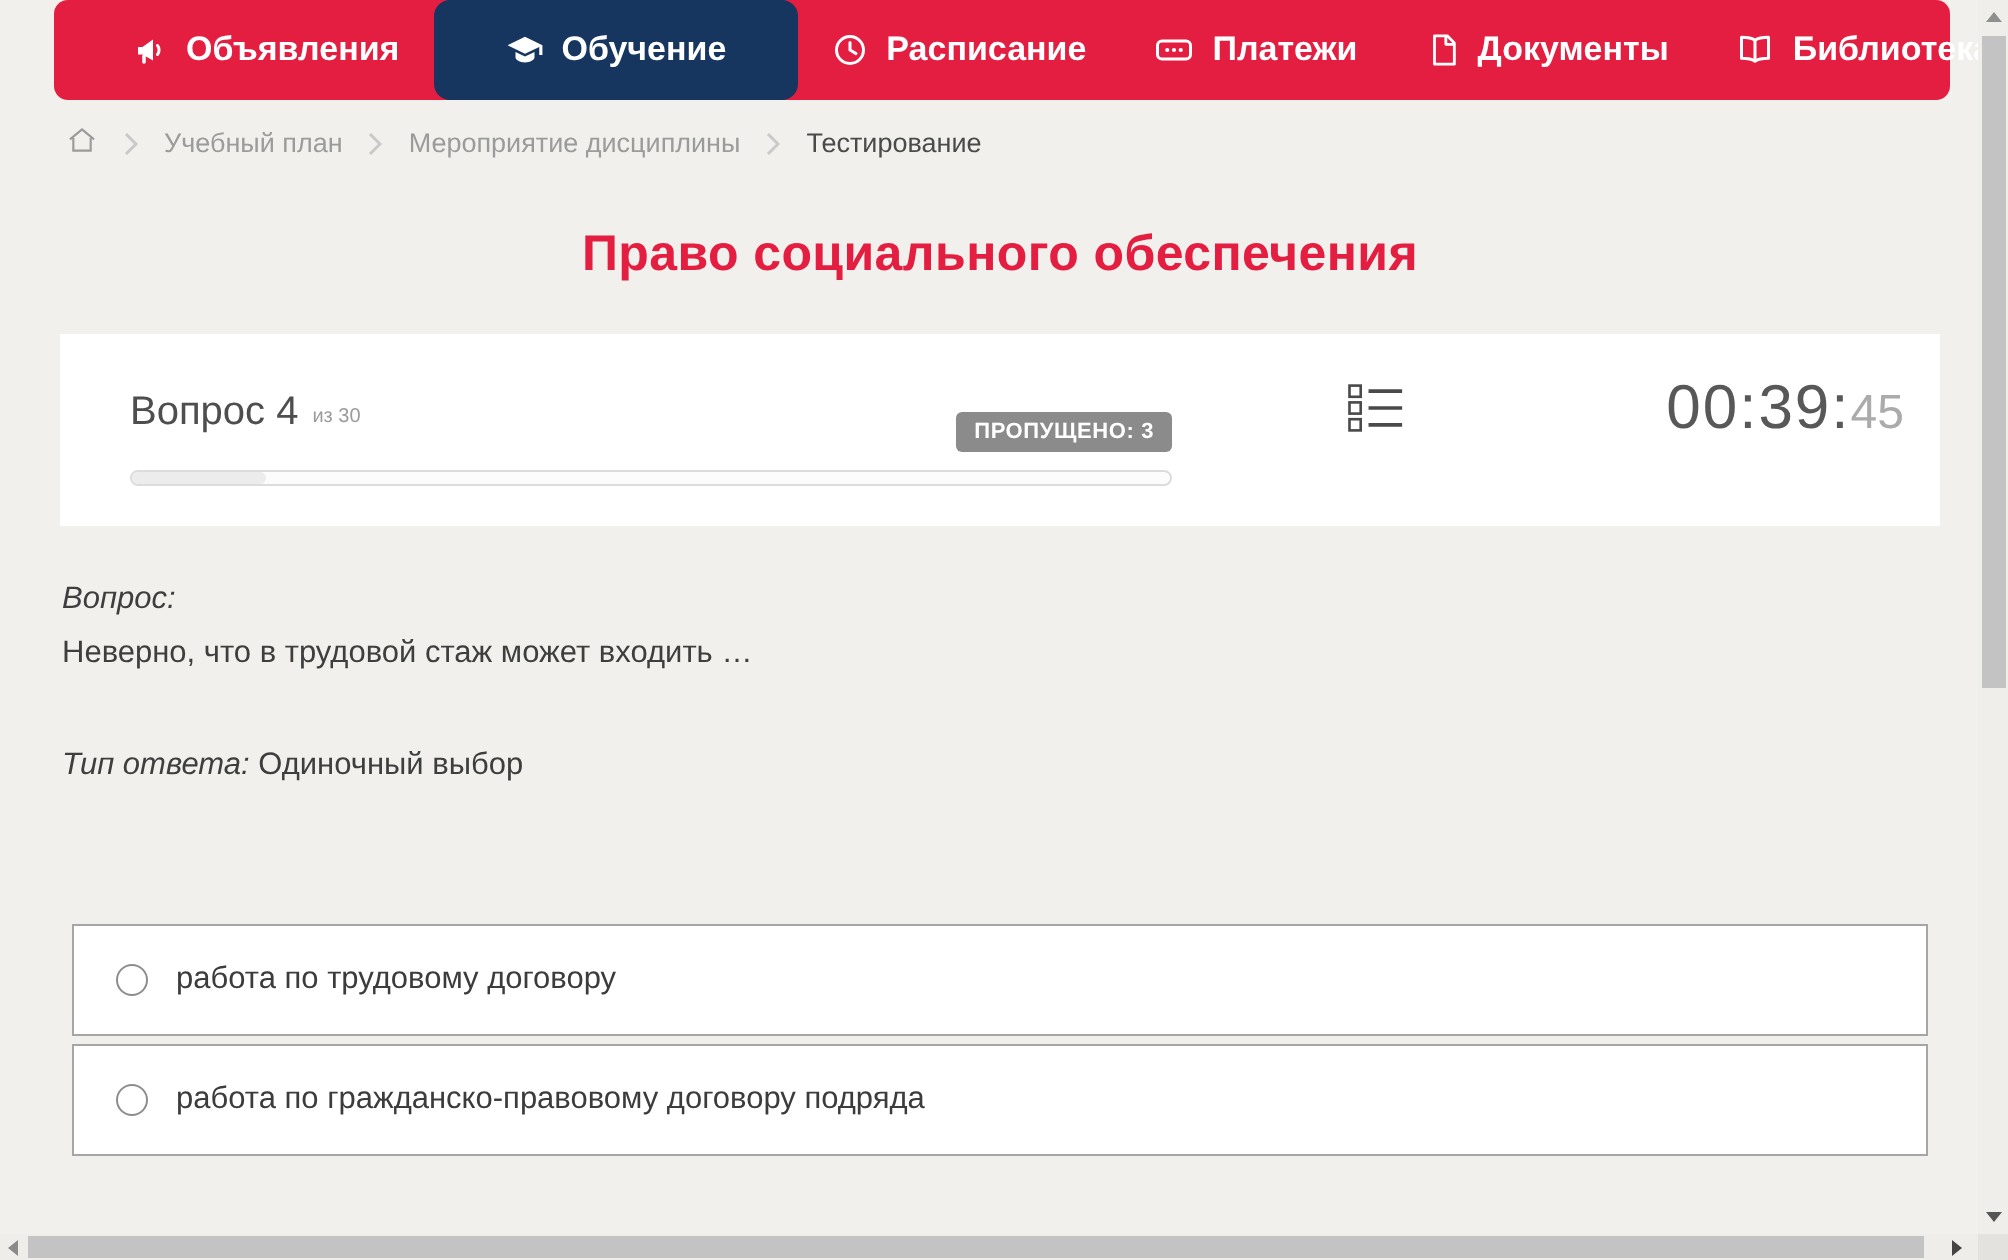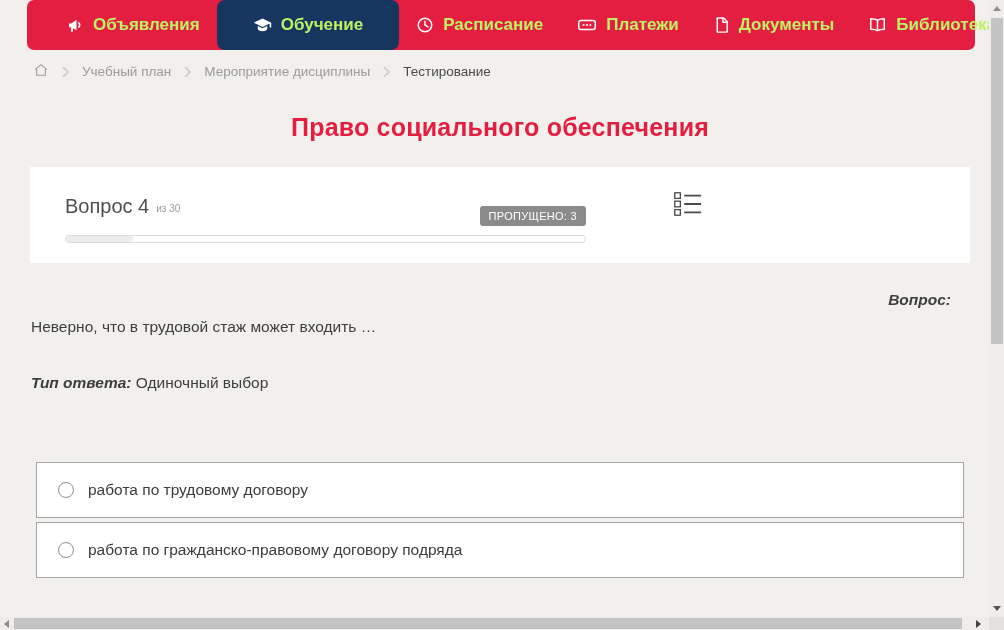--- a/index.html
+++ b/index.html
@@ -14,21 +14,21 @@
     font-family:"Liberation Sans",sans-serif;color:var(--text-dark);
   }
   
   .navbar{
     position:absolute;left:27px;top:0;width:948px;height:50px;
     background:var(--accent);border-radius:7px;
     display:flex;align-items:stretch;padding-left:22px;
   }
   .nav-item{
     display:flex;align-items:center;gap:9px;padding:0 17px;cursor:pointer;
-    color:#bef264;font-size:17px;font-weight:bold;white-space:nowrap;
+    color:#ffffff;font-size:17px;font-weight:bold;white-space:nowrap;
   }
   .nav-item.active{background:var(--navy);border-radius:8px;padding:0 36px;}
   .nav-item svg{display:block;}
   
   .breadcrumb{
     position:absolute;left:33px;top:62px;display:flex;align-items:center;gap:13px;
     font-size:13.5px;color:var(--text-gray);
   }
   .crumb-sep{display:flex;align-items:center;}
   .crumb-current{color:#4a4a4a;}
@@ -37,31 +37,31 @@
     position:absolute;left:0;top:113px;width:1000px;text-align:center;
     font-size:25px;font-weight:bold;color:var(--accent);letter-spacing:.2px;
   }
   
   .q-card{position:absolute;left:30px;top:167px;width:940px;height:96px;background:var(--card);}
   .q-left{position:absolute;left:35px;top:19px;width:521px;}
   .q-head{display:flex;align-items:center;}
   .q-num{font-size:20px;color:#4e4e4e;}
   .q-of{font-size:10px;color:var(--text-gray);margin-left:7px;position:relative;top:2px;}
   .q-badge{
-    margin-left:auto;background:var(--badge);color:#fff;font-size:11px;font-weight:normal;
+    margin-left:auto;background:var(--badge);color:#fff;font-size:11px;font-weight:bold;
     padding:4px 9px;border-radius:3px;letter-spacing:.3px;margin-top:20px;
   }
   .q-progress{margin-top:9px;height:8px;border:1px solid #dcdcdc;border-radius:5px;background:#fcfcfc;overflow:hidden;}
   .q-progress-fill{height:100%;background:#ececec;border-radius:5px;}
   .q-list-btn{position:absolute;left:644px;top:24px;cursor:pointer;}
   .q-timer{position:absolute;right:18px;top:19px;font-size:31px;font-weight:300;color:#585858;letter-spacing:1px;}
   .q-timer .secs{font-size:24px;color:#ababab;letter-spacing:0;}
   
   .question-block{position:absolute;left:31px;top:291px;width:920px;font-size:15.5px;color:var(--text-dark);}
-  .q-label,.q-type-label{font-weight:bold;font-style:italic;text-align:right;}
+  .q-label,.q-type-label{font-weight:normal;font-style:italic;}
   .q-text{margin-top:9px;}
   .q-type{margin-top:38px;}
   
   .options{position:absolute;left:36px;top:462px;width:928px;}
   .option{
     height:56px;background:var(--card);border:1px solid var(--border-gray);
     margin-bottom:4px;display:flex;align-items:center;cursor:pointer;
   }
   .radio{
     width:16px;height:16px;border:1px solid #8d8d8d;border-radius:50%;
@@ -191,20 +191,21 @@
   <div class="q-list-btn">
     <svg width="28" height="26" viewBox="0 0 30 26">
         <g stroke="#4a4a4a" fill="none">
           <rect x="0.8" y="1" width="6" height="6" stroke-width="1.4"></rect>
           <rect x="0.8" y="10" width="6" height="6" stroke-width="1.4"></rect>
           <rect x="0.8" y="19" width="6" height="6" stroke-width="1.4"></rect>
           <path d="M11 4h18M11 13h18M11 22h18" stroke-width="2"></path>
         </g>
       </svg>
   </div>
+  <div class="q-timer"><span>00:39:</span><span class="secs">45</span></div>
 </div>
 
 <div class="question-block">
   <div class="q-label">Вопрос:</div>
   <div class="q-text">Неверно, что в трудовой стаж может входить …</div>
   <div class="q-type">
     <span class="q-type-label">Тип ответа:</span>
     <span>Одиночный выбор</span>
   </div>
 </div>

